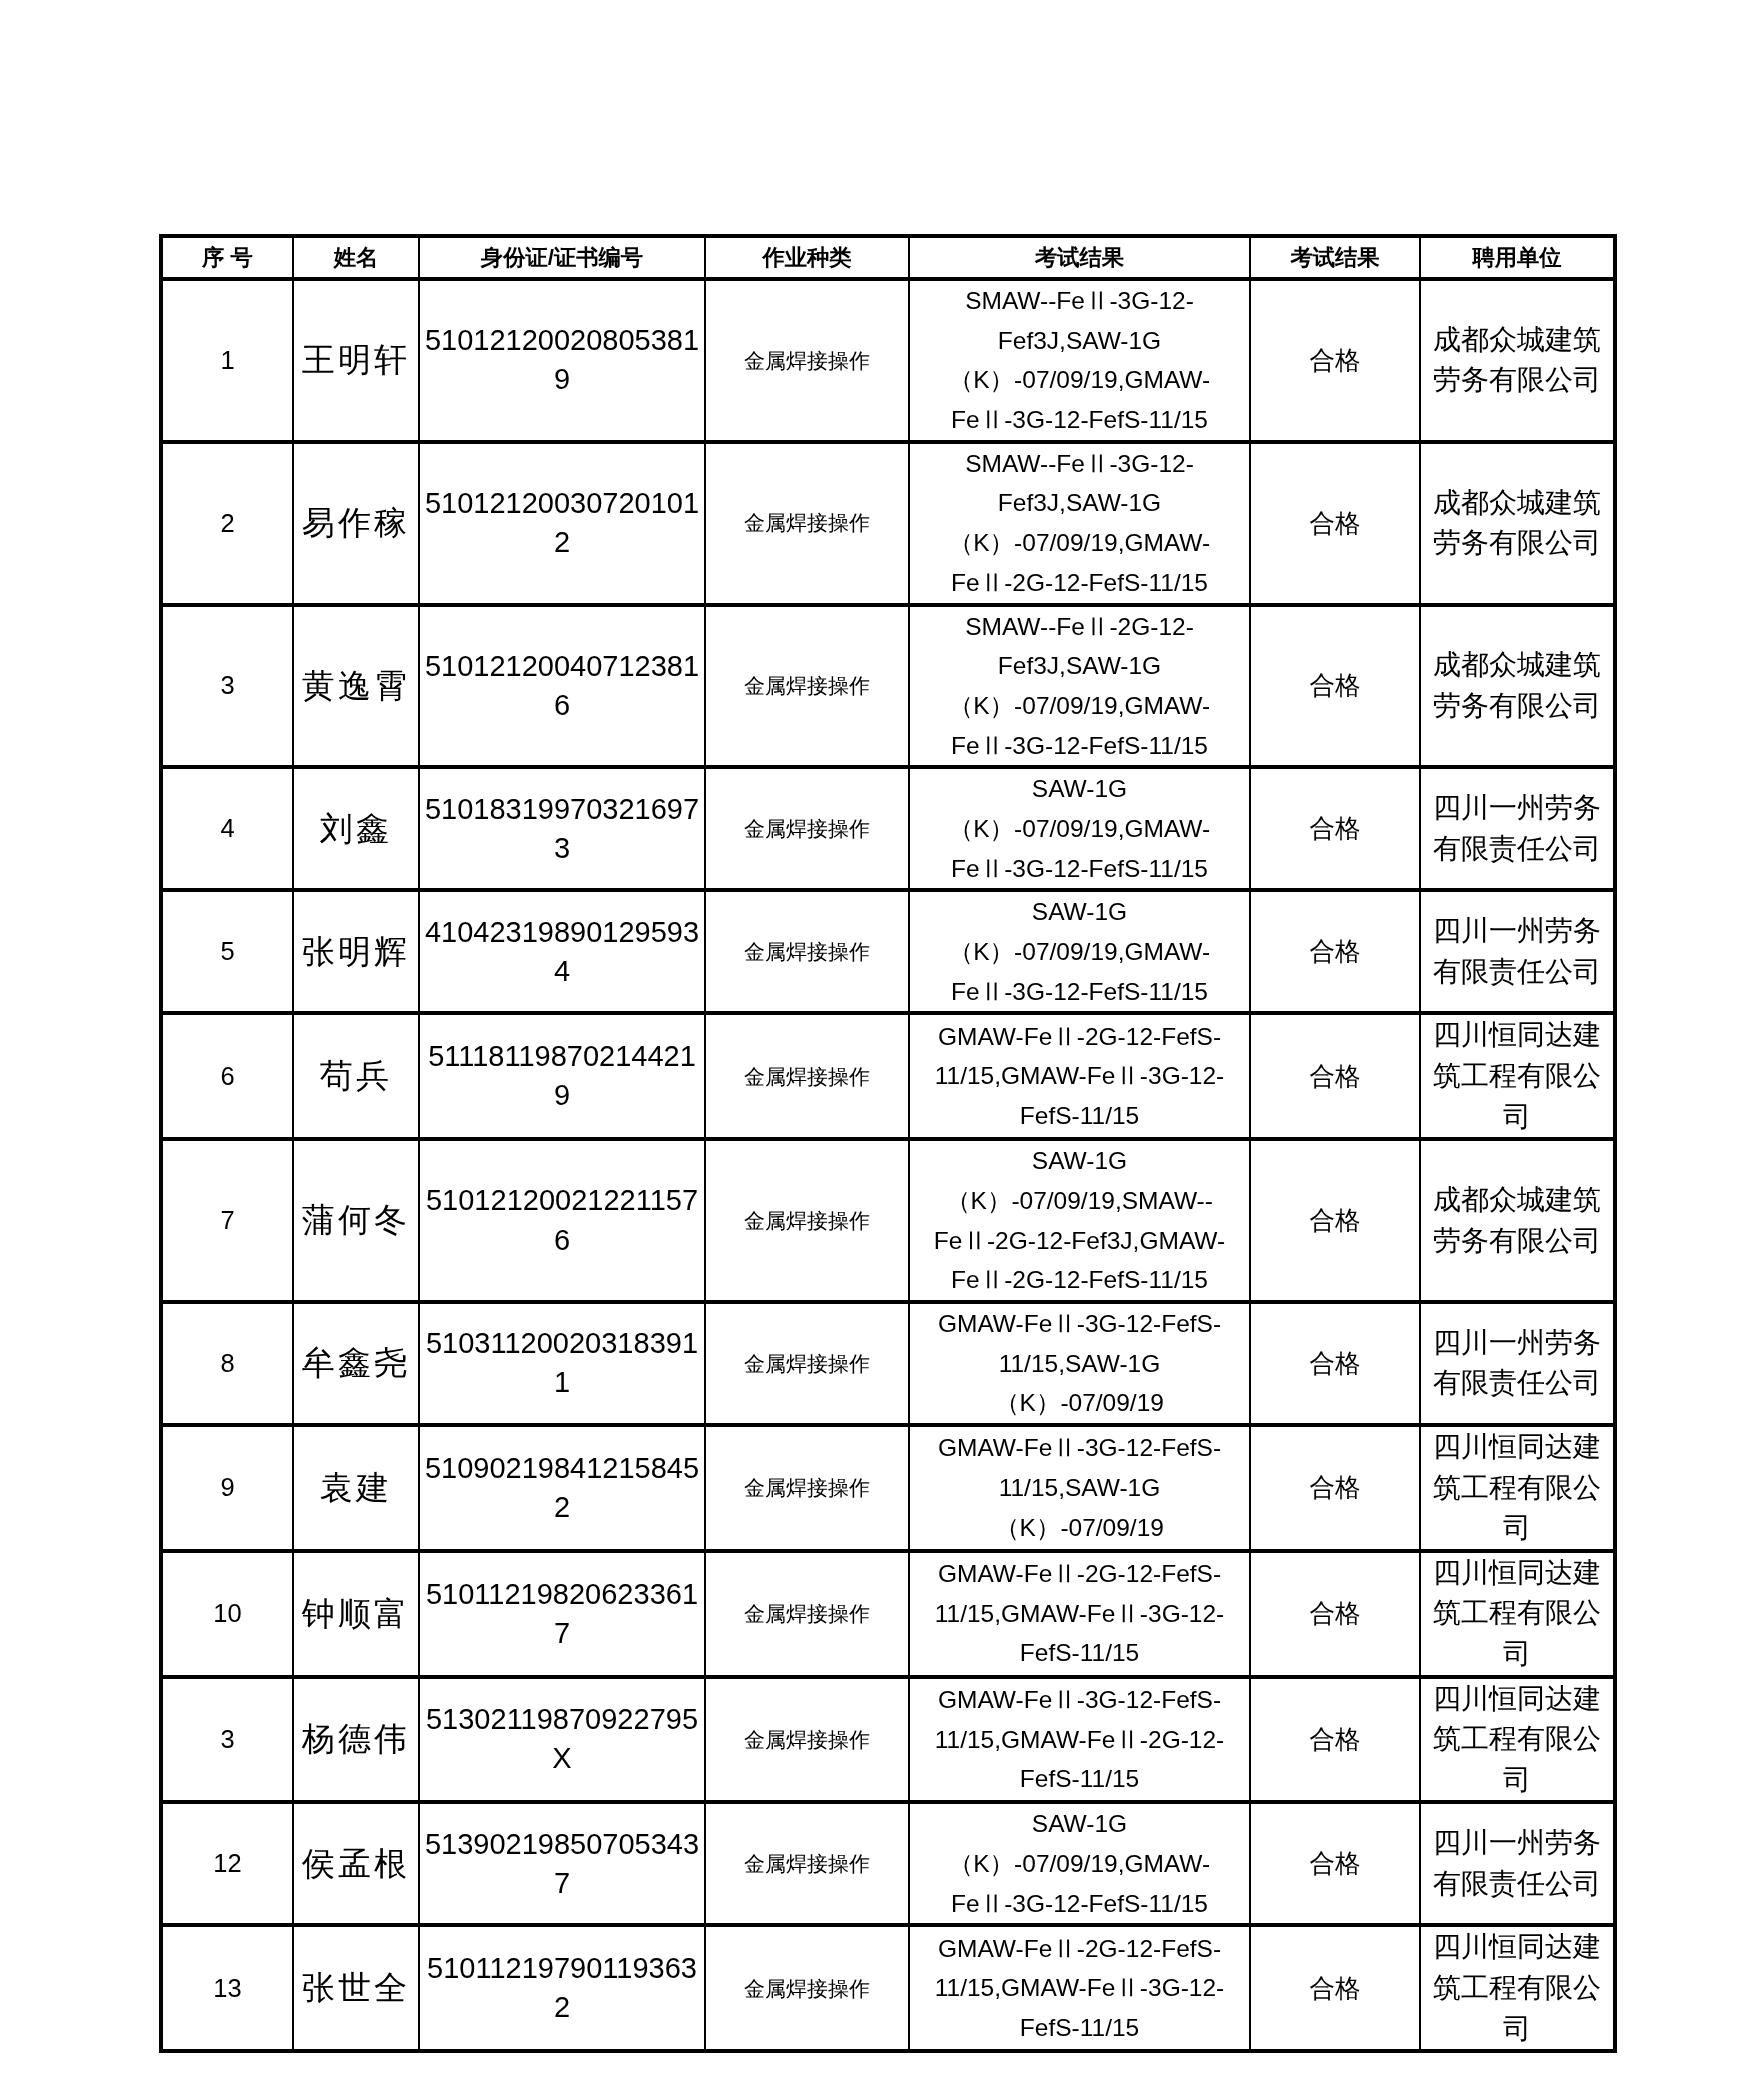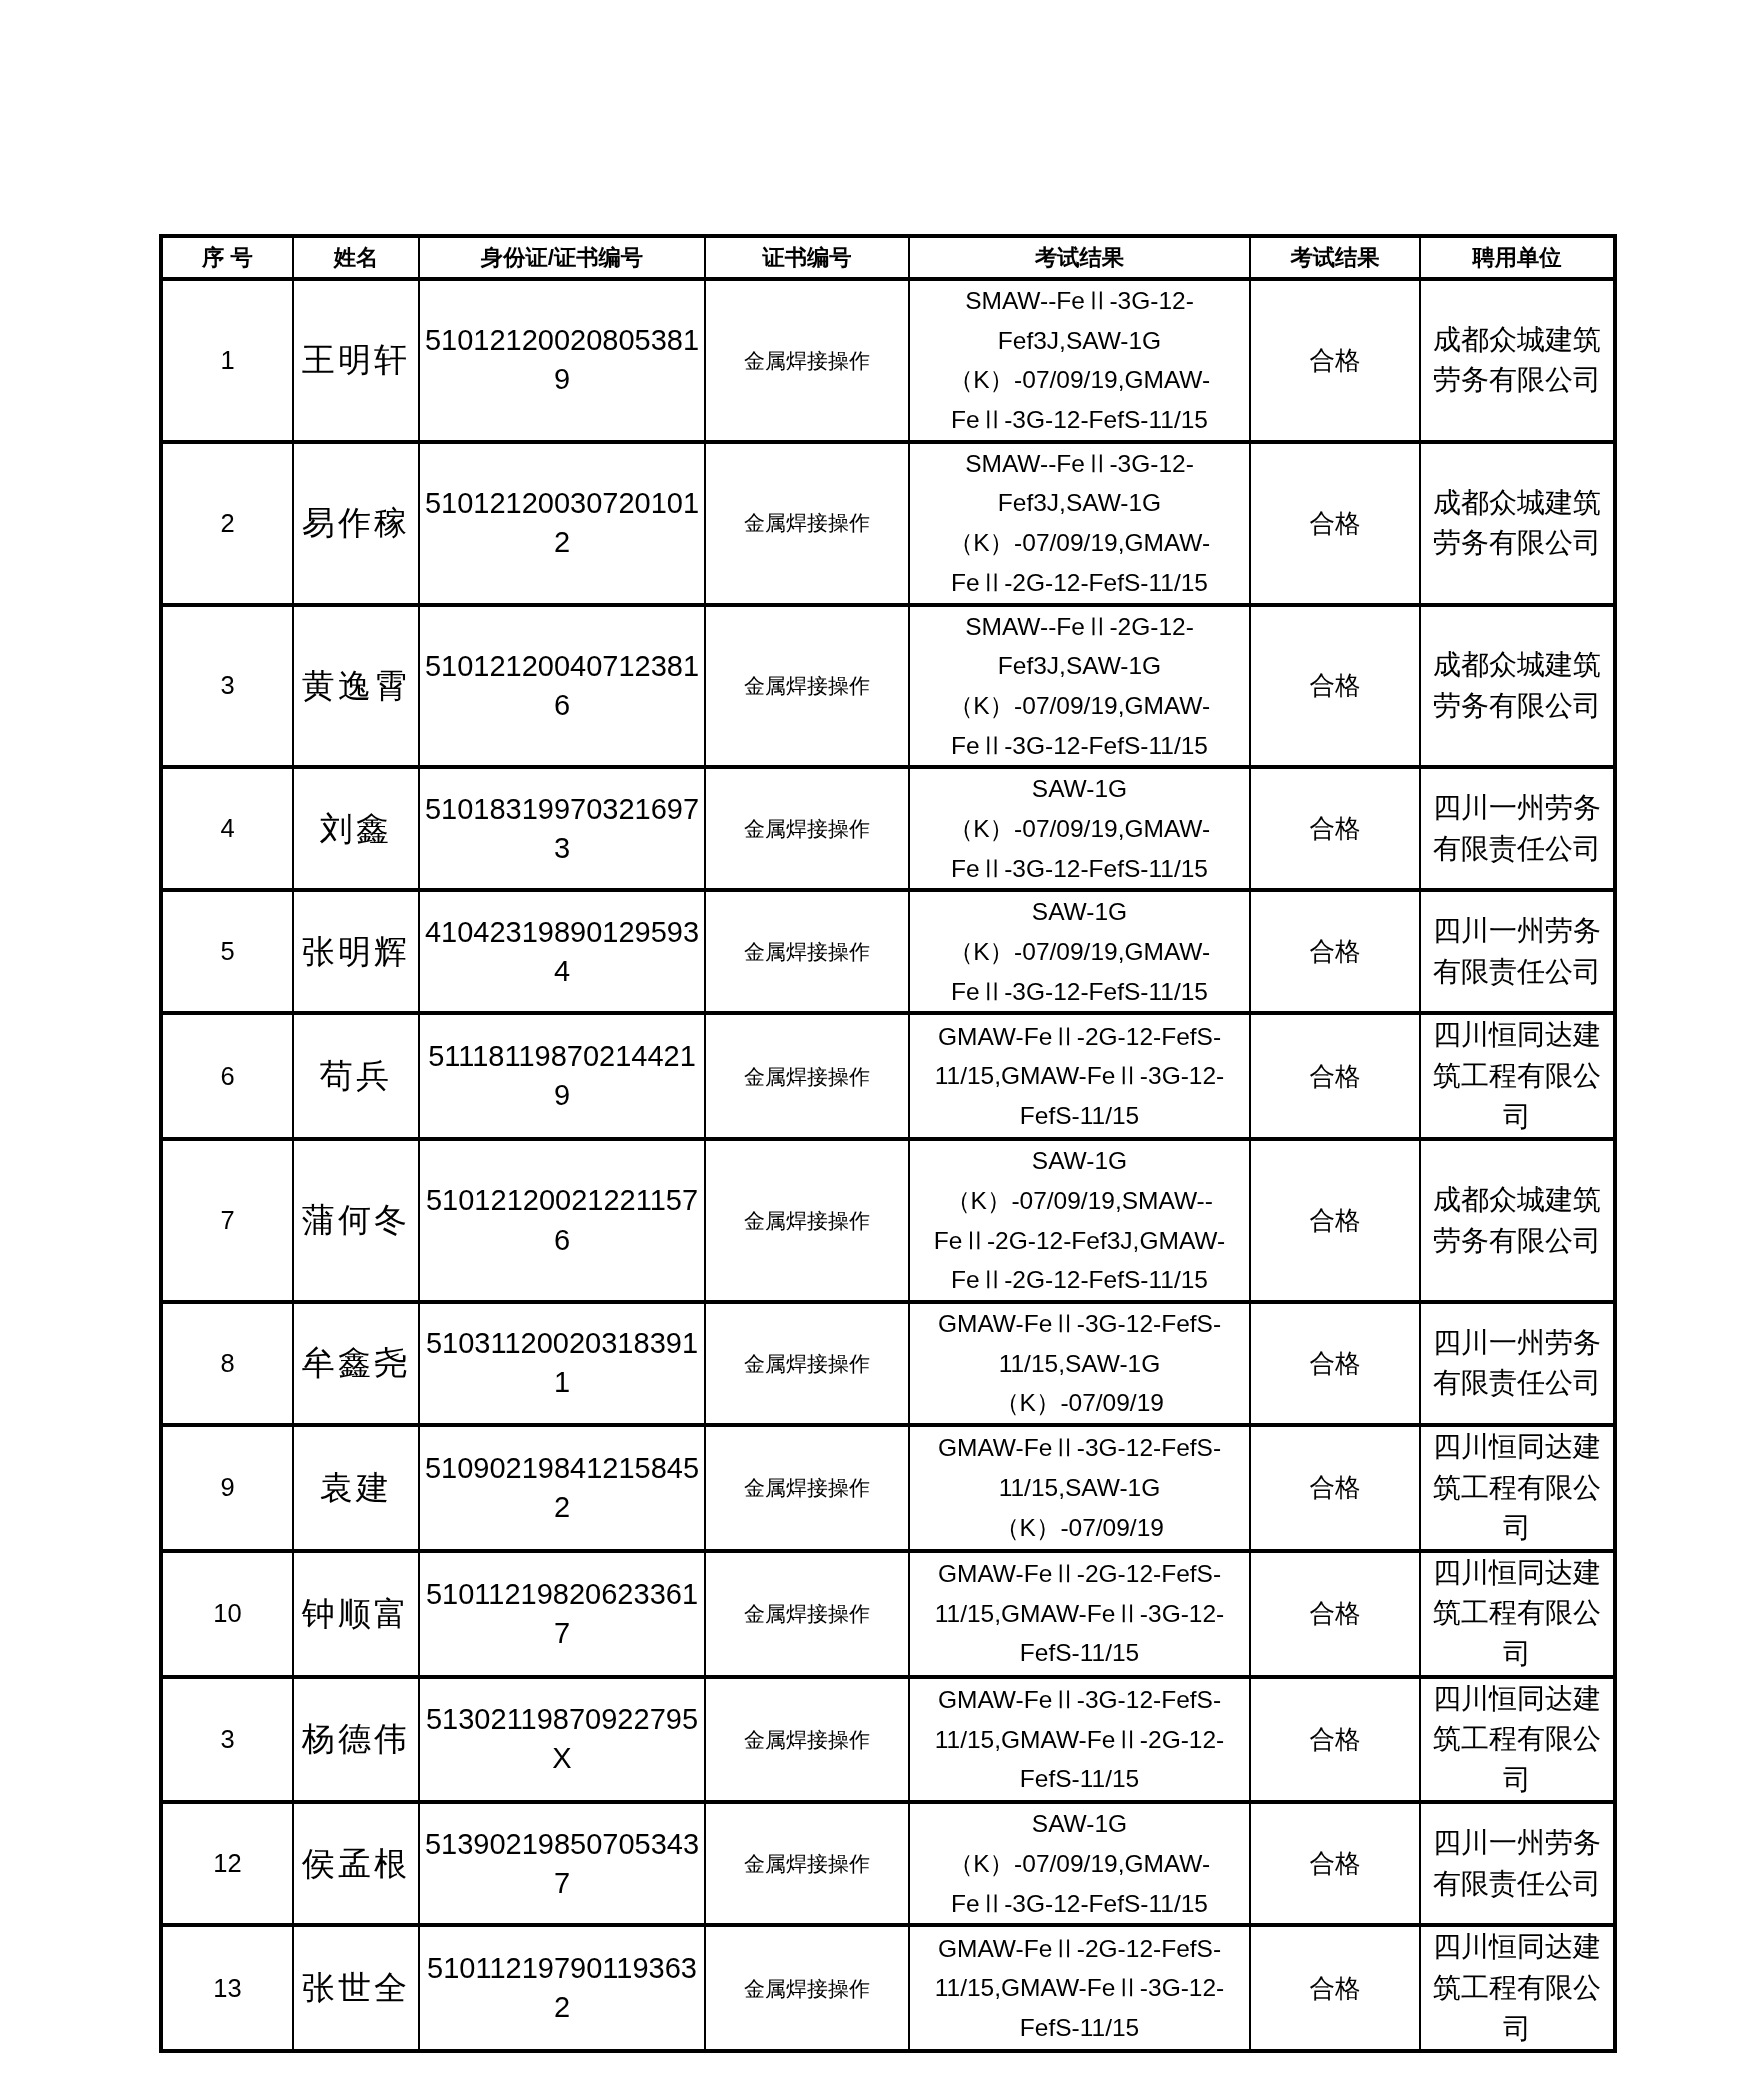--- a/index.html
+++ b/index.html
@@ -71,21 +71,21 @@
       <col style="width:204px">
       <col style="width:341px">
       <col style="width:170px">
       <col style="width:195px">
     </colgroup>
     <thead>
       <tr>
         <th>序  号</th>
         <th>姓名</th>
         <th>身份证/证书编号</th>
-        <th>证书编号</th>
+        <th>作业种类</th>
         <th>考试结果</th>
         <th>考试结果</th>
         <th>聘用单位</th>
       </tr>
     </thead>
     <tbody id="table-body">
         <tr style="height: 155px;">
     <td class="c-no">1</td>
     <td class="c-name">王明轩</td>
     <td class="c-cert">510121200208053819</td>

